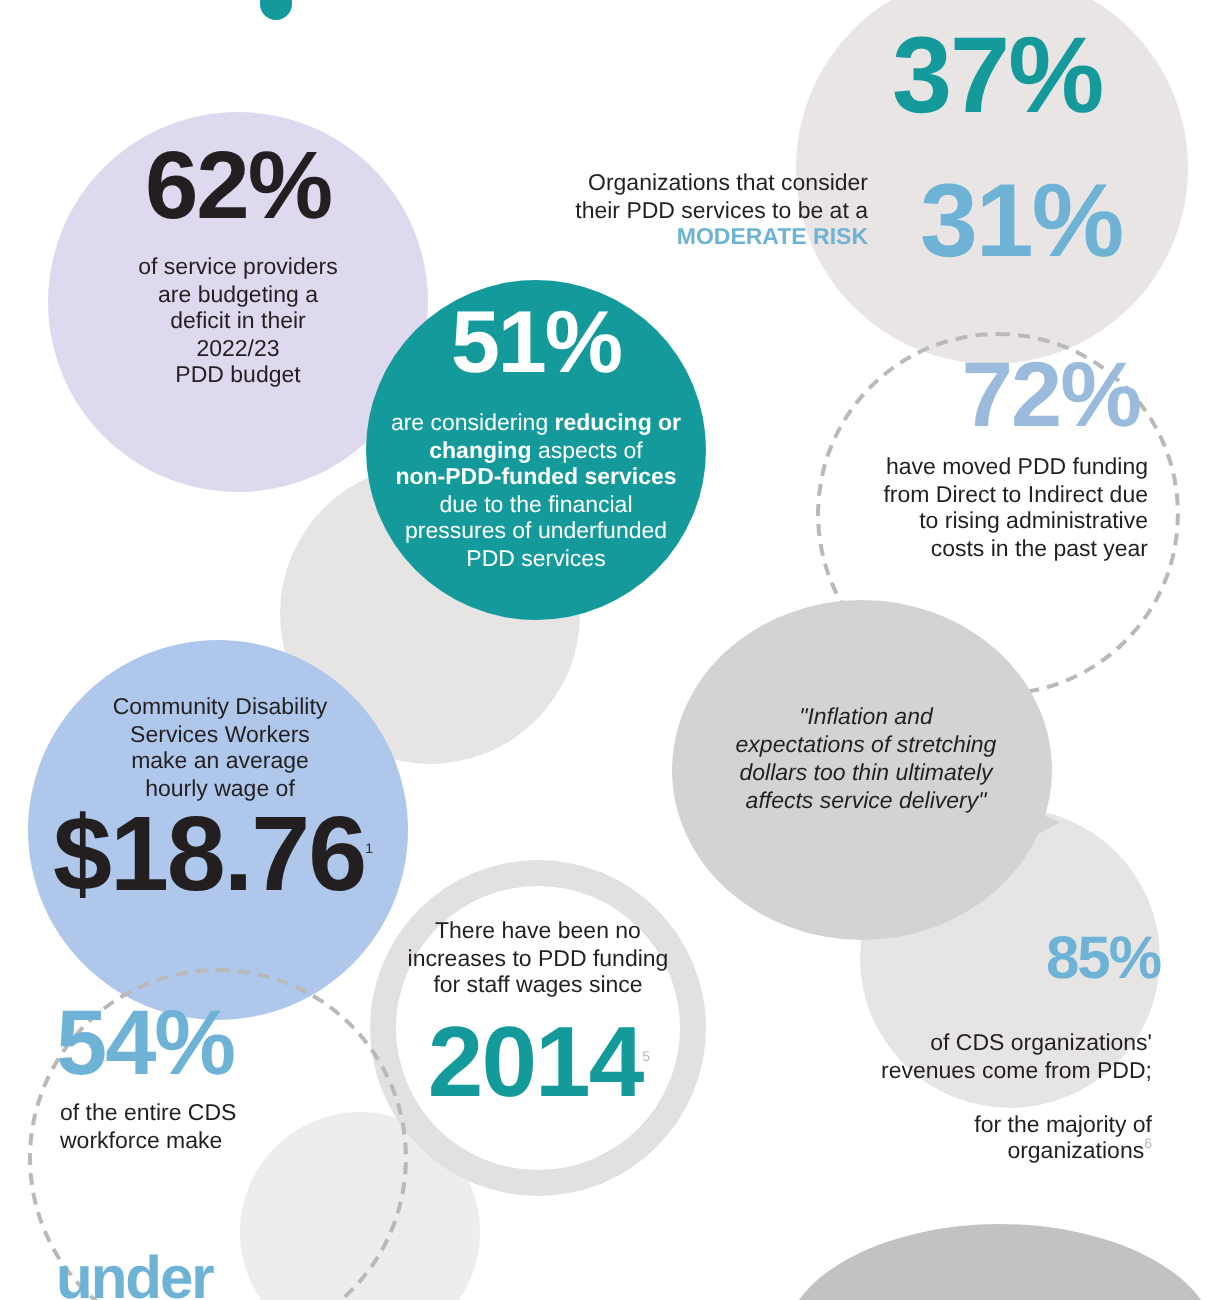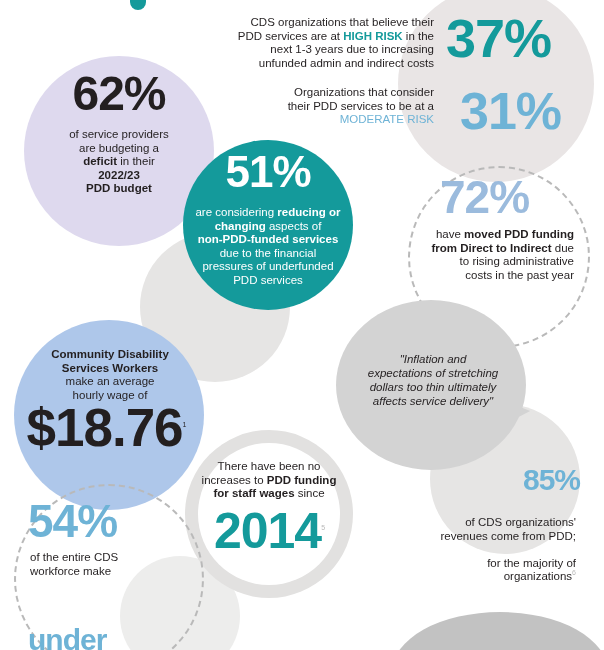--- a/index.html
+++ b/index.html
@@ -63,39 +63,39 @@
   .teal-txt  {color:#149a9b;}
   .lblue-txt {color:#6eb3d6;}
   .dark-txt  {color:#231f20;}
   .white-txt {color:#ffffff;}
 
   .body-txt{
     font-size:11.5px;
     line-height:13.5px;
     color:#231f20;
   }
-  .body-txt b{font-weight:bold;}
+  .body-txt b{font-weight:normal;}
   sup{font-size:7px;font-weight:normal;vertical-align:super;line-height:0;}
 
   
   .t-37-label{left:224px;top:16px;width:210px;text-align:right;}
   .n-37{left:446px;top:14px;font-size:54px;}
   .t-31-label{left:250px;top:86px;width:184px;text-align:right;}
   .n-31{left:460px;top:88px;font-size:52px;}
   .risk-high{color:#149a9b;font-weight:bold;}
-  .risk-mod {color:#6eb3d6;font-weight:normal;}
+  .risk-mod {color:#6eb3d6;font-weight:bold;}
 
   .n-62{left:48px;top:72px;width:142px;text-align:center;font-size:48px;}
   .t-62{left:36px;top:128px;width:166px;text-align:center;}
 
   .n-51{left:198px;top:152px;width:140px;text-align:center;font-size:44px;}
   .t-51{left:180px;top:206px;width:176px;text-align:center;color:#ffffff;}
   .t-51 b{font-weight:bold;}
 
-  .n-72{left:440px;top:176px;width:130px;text-align:left;font-size:46px;}
+  .n-72{left:440px;top:176px;width:130px;text-align:right;font-size:46px;}
   .t-72{left:398px;top:228px;width:176px;text-align:right;}
 
   .t-quote{
     left:352px;top:352px;width:162px;text-align:center;
     font-style:italic;font-size:11.5px;line-height:14px;color:#231f20;
   }
 
   .t-wage{left:30px;top:348px;width:160px;text-align:center;}
   .n-wage{left:14px;top:404px;width:184px;text-align:center;font-size:53px;}
 
@@ -121,26 +121,20 @@
 
   <div class="shape bg-gray-top"></div>
   <div class="shape bg-gray-mid"></div>
   <div class="shape bg-gray-right"></div>
   <div class="shape bg-gray-left"></div>
   <div class="shape bg-lav-small"></div>
   <div class="shape bg-gray-bottom"></div>
 
   <div class="title-mark"></div>
 
-  <div class="tb body-txt t-37-label">
-    <span>CDS organizations that believe their</span><br>
-    <span>PDD services are at </span><span class="risk-high">HIGH RISK</span><span> in the</span><br>
-    <span>next 1-3 years due to increasing</span><br>
-    <span>unfunded admin and indirect costs</span>
-  </div>
   <div class="tb big teal-txt n-37">37%</div>
 
   <div class="tb body-txt t-31-label">
     <span>Organizations that consider</span><br>
     <span>their PDD services to be at a</span><br>
     <span class="risk-mod">MODERATE RISK</span>
   </div>
   <div class="tb big lblue-txt n-31">31%</div>
 
   <div class="shape c-lavender"></div>

